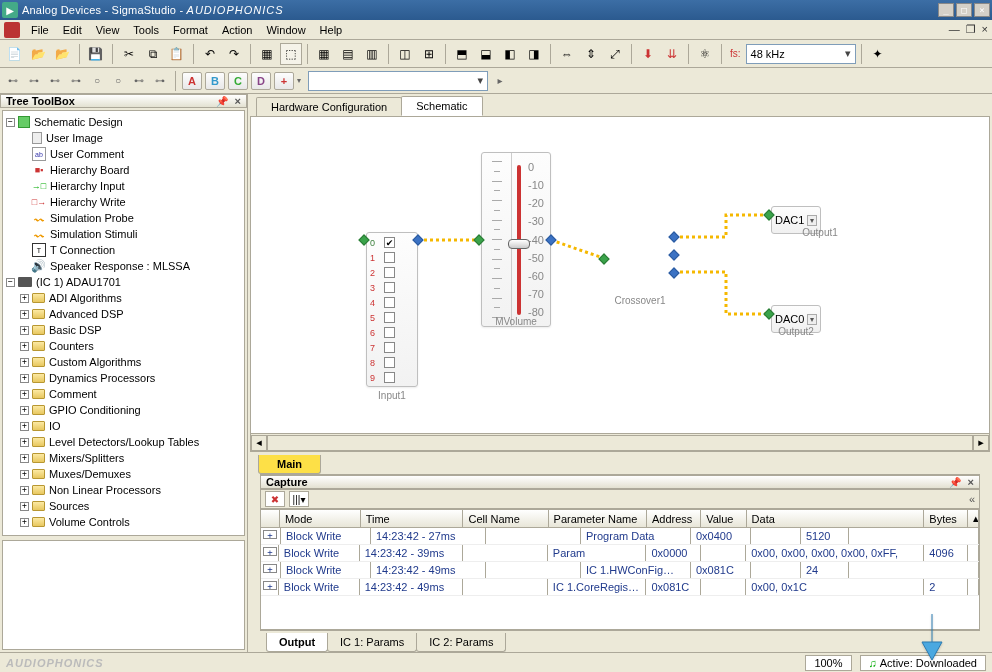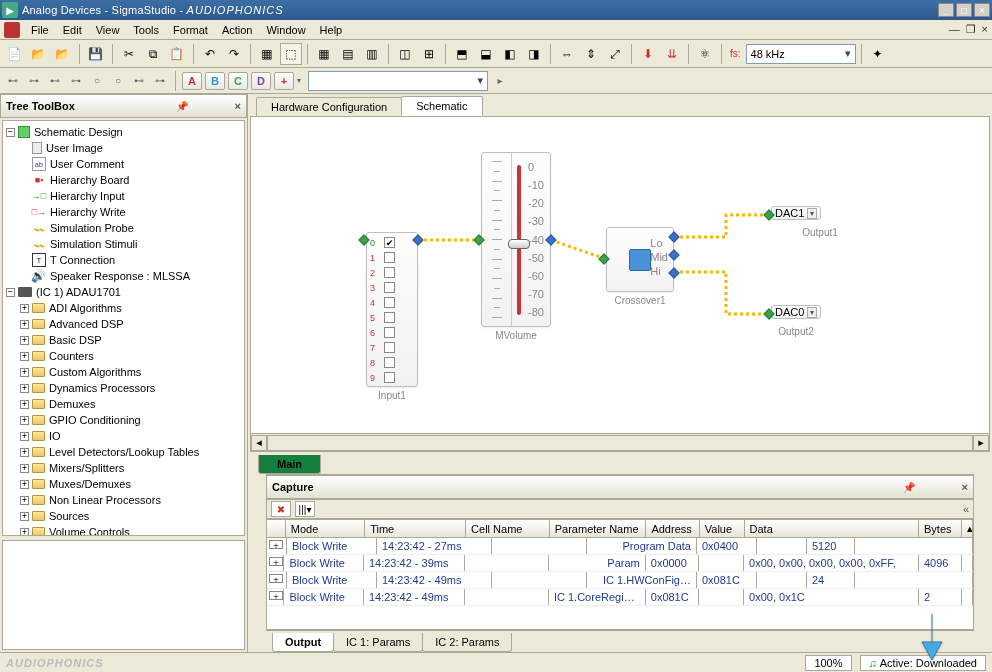--- a/index.html
+++ b/index.html
@@ -23,21 +23,21 @@
 .fscombo { width:110px; height:20px; border:1px solid #7f9db9; background:#fff; padding:0 4px; display:flex; align-items:center; }
 .fscombo::after { content:"▾"; margin-left:auto; color:#444; }
 .toolbar2 { background:#ece9d8; height:26px; display:flex; align-items:center; padding:2px 4px; border-bottom:1px solid #aca899; gap:3px;}
 .tbtn2 { width:18px; height:18px; border:1px solid transparent; display:flex; align-items:center; justify-content:center; cursor:pointer; font-size:10px; color:#666;}
 .pillbtn { width:20px; height:18px; border:1px solid #aca899; border-radius:2px; background:linear-gradient(#fdfdfd,#e8e8e8); display:flex;align-items:center;justify-content:center; font-weight:bold; font-size:11px; cursor:pointer;}
 .pillbtn.a{color:#c33;} .pillbtn.b{color:#39c;} .pillbtn.c{color:#3a3;} .pillbtn.d{color:#848;} .pillbtn.plus{color:#c33;}
 .wcombo { width:180px; height:20px; border:1px solid #7f9db9; background:#fff; margin-left:4px; }
 .wcombo::after{content:"▾"; float:right; margin:2px 4px; color:#444;}
 .mainrow { flex:1; display:flex; min-height:0; }
 .leftpanel { width:248px; background:#ece9d8; border-right:1px solid #aca899; display:flex; flex-direction:column; min-height:0;}
-.panelhdr { background:linear-gradient(#fff,#e3e1d1); border:1px solid #aca899; height:24px; display:flex; align-items:center; padding:0 5px; font-weight:bold;gap:40px; }
+.panelhdr { background:linear-gradient(#fff,#e3e1d1); border:1px solid #aca899; height:14px; display:flex; align-items:center; padding:0 5px; font-weight:bold; }
 .panelhdr .pin { margin-left:auto; font-size:10px; cursor:pointer; color:#555;}
 .panelhdr .x { margin-left:6px; cursor:pointer; color:#555;}
 .treewrap { flex:1; background:#fff; border:1px solid #aca899; margin:2px; overflow:auto; min-height:0;}
 .tree { padding:3px; }
 .tnode { display:flex; align-items:center; height:16px; white-space:nowrap; cursor:pointer;}
 .tbox { width:9px; height:9px; border:1px solid #888; display:inline-flex; align-items:center; justify-content:center; font-size:8px; line-height:1; margin-right:3px; font-family:monospace; background:#fff;}
 .ticon { width:14px; height:14px; margin-right:3px; display:inline-flex; align-items:center; justify-content:center; font-size:10px;}
 .ticon.folder { background:linear-gradient(#fce9a3,#e8c75f); border:1px solid #b89732; border-radius:1px; width:13px; height:10px;}
 .ticon.doc { background:#eee; border:1px solid #999; width:10px; height:12px;}
 .ticon.chip { background:#555; width:14px; height:10px; border-radius:1px;}
@@ -70,39 +70,39 @@
 .inputrow .cb { width:11px; height:11px; border:1px solid #888; background:#fff; margin-left:4px; display:flex;align-items:center;justify-content:center; font-size:9px;}
 .volblock { left:230px; top:35px; width:70px; height:175px; display:flex;}
 .volscale { width:30px; border-right:1px solid #ccc; display:flex; flex-direction:column; justify-content:space-between; padding:8px 0; align-items:center;}
 .volslider { flex:1; position:relative; display:flex; align-items:center; justify-content:center;}
 .sliderbar { width:4px; height:150px; background:#c33; border-radius:2px; position:relative;}
 .sliderthumb { width:22px; height:10px; background:linear-gradient(#fff,#ccc); border:1px solid #666; border-radius:4px; position:absolute; top:74px; left:-9px; cursor:pointer;}
 .volnums { width:24px; display:flex; flex-direction:column; justify-content:space-between; padding:8px 2px; font-size:8px; color:#888;}
 .xoverblock { left:355px; top:110px; width:68px; height:65px; display:flex; align-items:center; justify-content:center; position:absolute;}
 .xovericon { width:22px; height:22px; background:#4a92d8; border:1px solid #2a6aa8; border-radius:2px;}
 .xoverlabels { position:absolute; right:5px; top:8px; font-size:9px; color:#888; line-height:14px;}
-.outblock { width:50px; height:14px; background:linear-gradient(#fdfdfd,#f0f0f0); border:1px solid #bfbfbf; border-radius:3px; display:flex; align-items:center; padding:0 3px; font-size:9px; position:absolute;}
+.outblock { width:50px; height:28px; background:linear-gradient(#fdfdfd,#f0f0f0); border:1px solid #bfbfbf; border-radius:3px; display:flex; align-items:center; padding:0 3px; font-size:9px; position:absolute;}
 .outblock::after { content:"▾"; margin-left:auto; font-size:8px; color:#555; border:1px solid #aaa; padding:0 2px; background:#eee;}
 .canvasbottom { height:18px; background:#ece9d8; border-top:1px solid #aca899; display:flex; align-items:center;}
 .canvasbottom .sc-l,.canvasbottom .sc-r { width:16px; height:16px; background:#ece9d8; border:1px solid #aca899; display:flex;align-items:center;justify-content:center; cursor:pointer;}
 .canvasbottom .sc-track { flex:1; height:16px; background:#ece9d8; border:1px solid #aca899;}
 .maintabrow { height:22px; background:#ece9d8; display:flex; align-items:flex-end; padding-left:10px;}
-.maintab { padding:3px 18px; border:1px solid #aca899; background:#15803d; border-radius:0 0 3px 3px; border-top:none; font-weight:bold; cursor:pointer;}
-.capturepanel { height:178px; background:#ece9d8; border-top:1px solid #aca899; display:flex; flex-direction:column; margin:0 18px;}
+.maintab { padding:3px 18px; border:1px solid #aca899; background:#fde047; border-radius:0 0 3px 3px; border-top:none; font-weight:bold; cursor:pointer;}
+.capturepanel { height:178px; background:#ece9d8; border-top:1px solid #aca899; display:flex; flex-direction:column; margin:0 12px;}
 .capbar { height:20px; background:#ece9d8; border:1px solid #aca899; display:flex; align-items:center; padding:0 4px; gap:4px;}
 .capbar .cbtn { width:20px; height:16px; border:1px solid #aca899; background:#fff; display:flex;align-items:center;justify-content:center; cursor:pointer; font-size:10px;}
 .capbar .spacer { flex:1; }
 .capbar .chev { cursor:pointer; font-size:11px; color:#555;}
 .capgrid { flex:1; background:#fff; border:1px solid #aca899; overflow:auto; position:relative;}
 .cghdr { display:flex; background:linear-gradient(#fff,#e8e6d8); border-bottom:1px solid #aca899; position:sticky; top:0;}
 .cgcell { border-right:1px solid #aca899; padding:2px 5px; font-size:11px; overflow:hidden; white-space:nowrap; text-overflow:ellipsis;}
 .cghdr .cgcell { cursor:pointer; display:flex; align-items:center;}
 .cgrow { display:flex; border-bottom:1px solid #eee; color:#203a8c;}
 .cgrow .exp { width:14px; text-align:center; font-family:monospace; font-size:9px; border:1px solid #888; height:9px; line-height:9px; margin:2px 3px 0 2px; background:#fff; cursor:pointer;}
-.c-mode{width:90px;} .c-time{width:115px;} .c-cell{width:95px;} .c-param{width:110px;text-align:right;} .c-addr{width:60px;} .c-val{width:50px;} .c-data{width:200px;} .c-bytes{width:48px;} .c-end{flex:1;}
+.c-mode{width:90px;} .c-time{width:115px;} .c-cell{width:95px;} .c-param{width:110px;} .c-addr{width:60px;} .c-val{width:50px;} .c-data{width:200px;} .c-bytes{width:48px;} .c-end{flex:1;}
 .outtabrow { height:22px; background:#ece9d8; border-top:1px solid #aca899; display:flex; align-items:flex-end; padding-left:6px;}
 .outtab { padding:3px 12px; border:1px solid #aca899; background:#ece9d8; border-radius:0 0 3px 3px; border-top:none; cursor:pointer; margin-right:-1px;}
 .outtab.active { background:#fff; font-weight:bold;}
 .statusbar { height:20px; background:#ece9d8; border-top:1px solid #aca899; display:flex; align-items:center; padding:0 6px;}
 .statusbar .brand { color:#bbb; font-style:italic; font-weight:bold; letter-spacing:1px;}
 .statusbar .right { margin-left:auto; display:flex; align-items:center; gap:8px;}
 .statuscell { border:1px solid #aca899; padding:1px 8px; background:#fff; display:flex; align-items:center; gap:3px;}
 .arrow-callout { position:absolute; right:44px; bottom:10px; width:32px; height:48px; pointer-events:none;}
 .arrow-callout svg { filter:drop-shadow(0 1px 1px rgba(0,0,0,0.2));}
 </style>
@@ -295,21 +295,21 @@
             <span class="tlabel">Custom Algorithms</span>
           </div>
           <div class="tnode ind1">
             <span class="tbox">+</span>
             <span class="ticon folder"></span>
             <span class="tlabel">Dynamics Processors</span>
           </div>
           <div class="tnode ind1">
             <span class="tbox">+</span>
             <span class="ticon folder"></span>
-            <span class="tlabel">Demuxes</span>
+            <span class="tlabel">Comment</span>
           </div>
           <div class="tnode ind1">
             <span class="tbox">+</span>
             <span class="ticon folder"></span>
             <span class="tlabel">GPIO Conditioning</span>
           </div>
           <div class="tnode ind1">
             <span class="tbox">+</span>
             <span class="ticon folder"></span>
             <span class="tlabel">IO</span>
@@ -443,30 +443,22 @@
               <div>-30</div>
               <div>-40</div>
               <div>-50</div>
               <div>-60</div>
               <div>-70</div>
               <div>-80</div>
             </div>
         </div>
         <div class="port green" style="left:224px; top:119px;"></div>
         <div class="port blue" style="left:296px; top:119px;"></div>
-        <div class="blocklabel" style="left:230px; top:213px; width:70px;">MVolume</div>
-
-        <div class="block xoverblock">
-          <div class="xovericon"></div>
-          <div class="xoverlabels">
-            <div>Lo</div>
-            <div>Mid</div>
-            <div>Hi</div>
-          </div>
-        </div>
+        <div class="blocklabel" style="left:230px; top:199px; width:70px;">MVolume</div>
+
         <div class="port green" style="left:349px; top:138px;"></div>
         <div class="port blue" style="left:419px; top:116px;"></div>
         <div class="port blue" style="left:419px; top:134px;"></div>
         <div class="port blue" style="left:419px; top:152px;"></div>
         <div class="blocklabel" style="left:355px; top:178px; width:68px;">Crossover1</div>
 
         <div class="outblock" style="left:520px; top:89px;">
             <span>DAC1</span>
           </div>
         <div class="port green" style="left:514px; top:94px;"></div>

